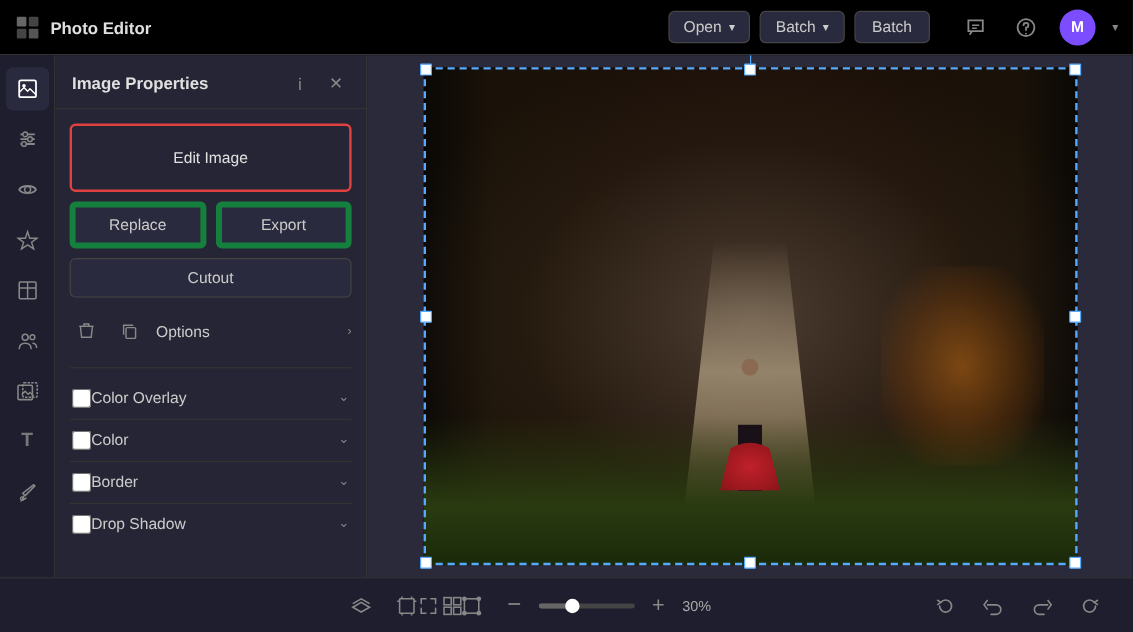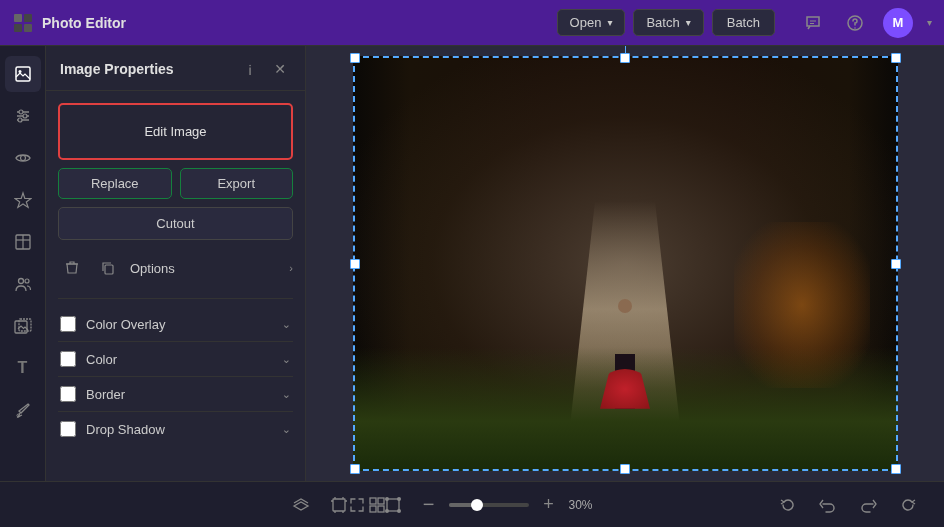--- a/index.html
+++ b/index.html
@@ -10,21 +10,21 @@
       width: 944px;
       height: 527px;
       overflow: hidden;
       display: flex;
       flex-direction: column;
     }
 
     
     .topbar {
       height: 46px;
-      background: #4c1d95;
+      background: #000000;
       display: flex;
       align-items: center;
       padding: 0 12px;
       border-bottom: 1px solid #333;
       flex-shrink: 0;
     }
     .topbar-logo {
       display: flex;
       align-items: center;
       gap: 8px;
@@ -197,21 +197,21 @@
     }
 
     .row-two-btn {
       display: flex;
       gap: 8px;
     }
     .btn-secondary {
       flex: 1;
       padding: 7px;
       background: #2a2a3e;
-      border: 1px solid #15803d;
+      border: 5px solid #15803d;
       border-radius: 5px;
       color: #ccc;
       font-size: 13px;
       cursor: pointer;
       text-align: center;
     }
 
     .btn-cutout {
       width: 100%;
       padding: 8px;
@@ -255,22 +255,21 @@
     
     .divider {
       height: 1px;
       background: #333;
       margin: 2px 0;
     }
 
     
     .prop-row {
       display: flex;
-      align-items: center;
-      gap: 10px;
+      align-items: flex-start;
       padding: 7px 2px;
     }
     .prop-checkbox {
       width: 16px;
       height: 16px;
       border: 1px solid #555;
       border-radius: 3px;
       background: transparent;
       cursor: pointer;
       flex-shrink: 0;

